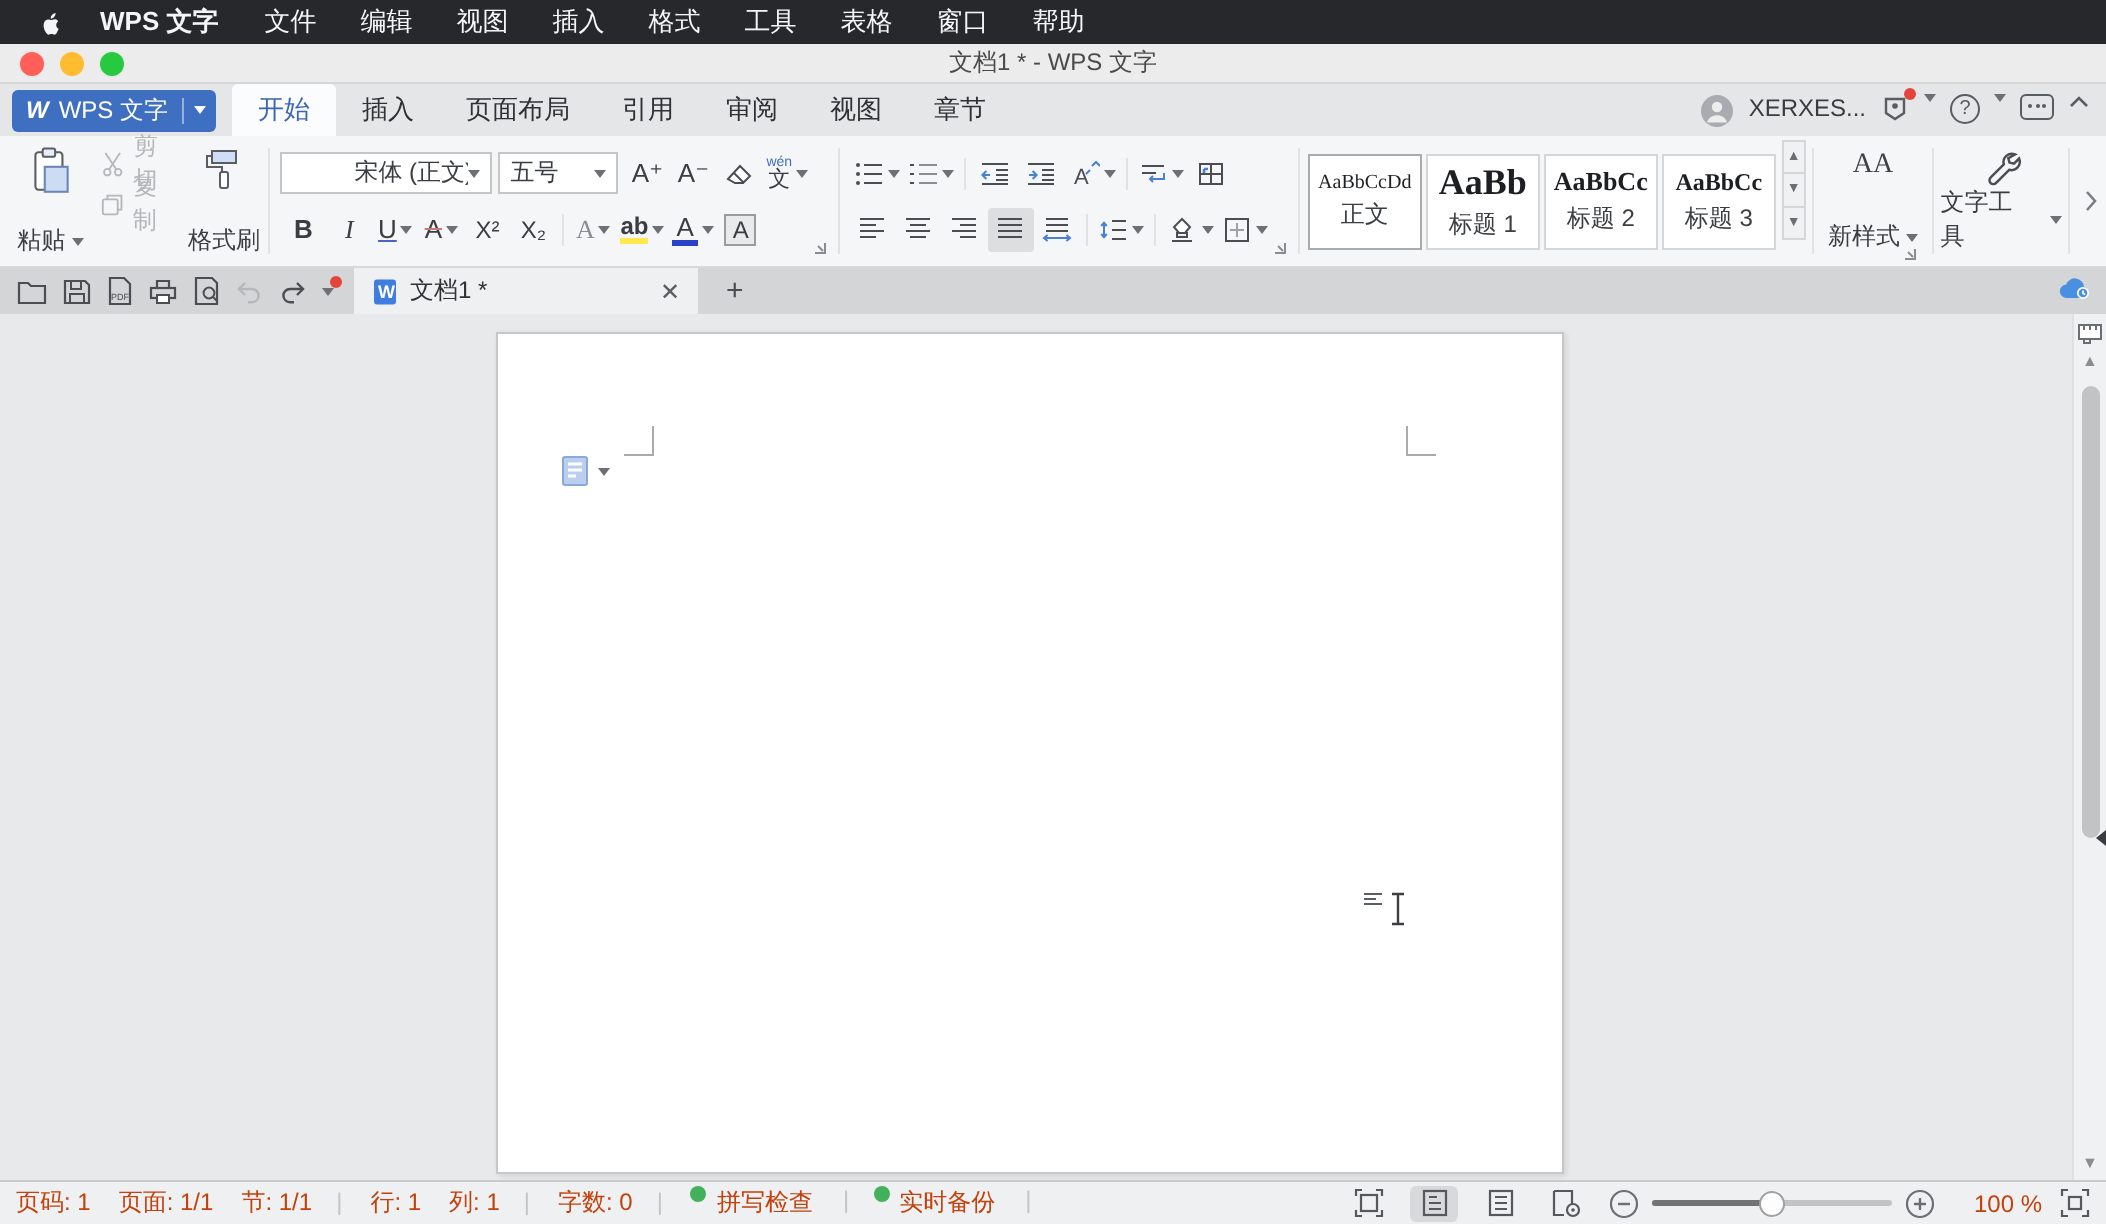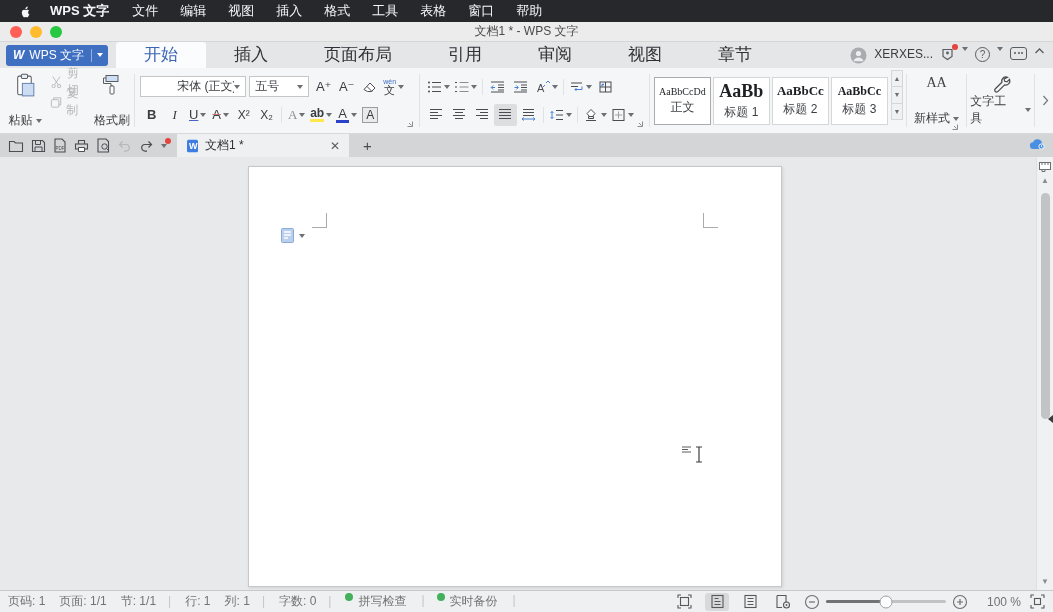--- a/index.html
+++ b/index.html
@@ -23,21 +23,21 @@
 
   
   .tabrow { height:26px; background:#e5e6e7; display:flex; align-items:center; padding:0 8px 0 6px; }
   .wpsbtn { height:21px; background:#3f6fc1; border-radius:3px; color:#fff; display:flex;
     align-items:center; font-size:12px; padding:0 5px 0 7px; margin-right:8px; }
   .wpsbtn .wlogo { font-weight:bold; font-style:italic; margin-right:5px; }
   .wpsbtn .wdiv { width:1px; height:13px; background:rgba(255,255,255,.45); margin:0 5px 0 7px; }
   .caret { width:0; height:0; border-left:3.5px solid transparent; border-right:3.5px solid transparent;
     border-top:4px solid #6c6f73; display:inline-block; }
   .wpsbtn .caret { border-top-color:#fff; }
-  .tab { height:26px; line-height:26px; padding:0 28px; font-size:17px; color:#2f3134; }
+  .tab { height:26px; line-height:26px; padding:0 13px; font-size:13px; color:#2f3134; }
   .tab.active { background:#fbfcfd; color:#3c66b4; border-radius:3px 3px 0 0; }
   .acct { margin-left:auto; display:flex; align-items:flex-start; gap:7px; color:#3a3c40; font-size:12px; }
   .acct .rel { position:relative; display:flex; }
   .reddot { position:absolute; right:-3px; top:-3px; width:6px; height:6px; border-radius:50%;
     background:#e5443c; }
   .qmark { width:15px; height:15px; border:1px solid #595c60; border-radius:50%; font-size:10px;
     display:flex; align-items:center; justify-content:center; color:#595c60; }
   .msgbox { width:17px; height:13px; border:1px solid #595c60; border-radius:3px; display:flex;
     align-items:center; justify-content:center; gap:1.5px; }
   .msgbox i { width:2px; height:2px; background:#595c60; border-radius:50%; }
@@ -111,21 +111,21 @@
   .scrollcol { position:absolute; right:0; top:0; width:17px; height:433px; background:#f0f1f2;
     border-left:1px solid #dfe0e1; }
   .ruler-toggle { position:absolute; left:1px; top:3px; }
   .sarrow { position:absolute; left:3px; width:10px; text-align:center; font-size:8px; color:#8a8c8e; }
   .thumb { position:absolute; left:3.5px; top:36px; width:9px; height:226px; background:#c2c3c5; border-radius:5px; }
   .sidehandle { position:absolute; right:0px; top:258px; width:0; height:0;
     border-top:4px solid transparent; border-bottom:4px solid transparent; border-right:5px solid #3a3c3f; }
 
   
   .statusbar { height:22px; background:#eff0f1; border-top:1px solid #c8c9ca; display:flex;
-    align-items:center; font-size:12px; color:#737373; padding:0 8px; }
+    align-items:center; font-size:12px; color:#c2410c; padding:0 8px; }
   .sb-item { margin-right:14px; }
   .sb-item.sep::after { content:"|"; color:#c4c5c7; margin-left:12px; }
   .sb-ind { display:flex; gap:5px; margin-right:12px; }
   .sb-ind::after { content:"|"; color:#c4c5c7; margin-left:10px; }
   .gdot { width:8px; height:8px; border-radius:50%; background:#43b05c; display:inline-block; }
   .sb-right { margin-left:auto; display:flex; align-items:center; gap:9px; }
   .vbtn { width:24px; height:18px; display:flex; align-items:center; justify-content:center; border-radius:3px; }
   .vbtn.active { background:#d8d9db; }
   .slider { display:flex; align-items:center; gap:6px; }
   .track { position:relative; width:120px; height:3px; background:#c2c3c5; border-radius:2px; }

